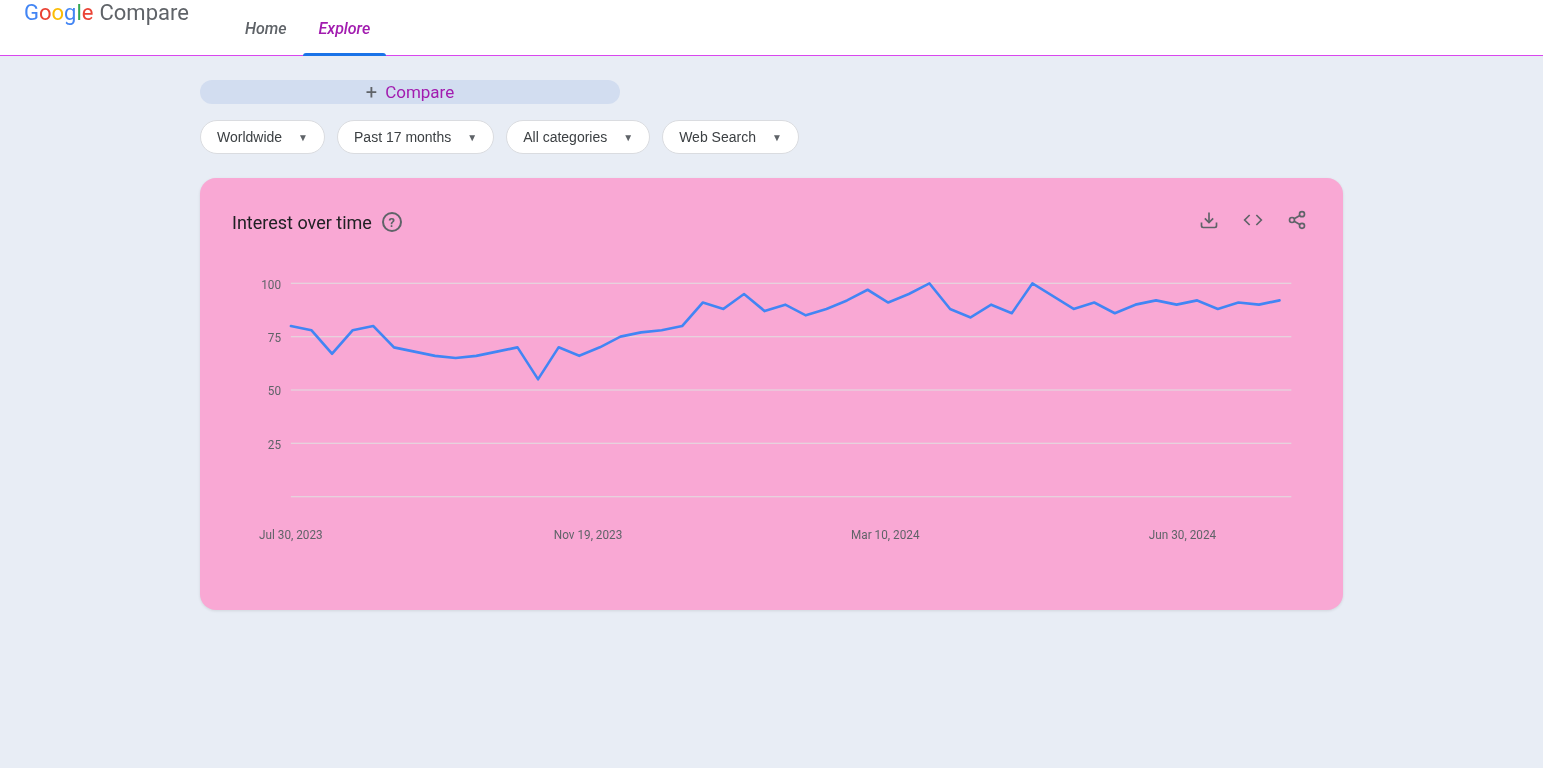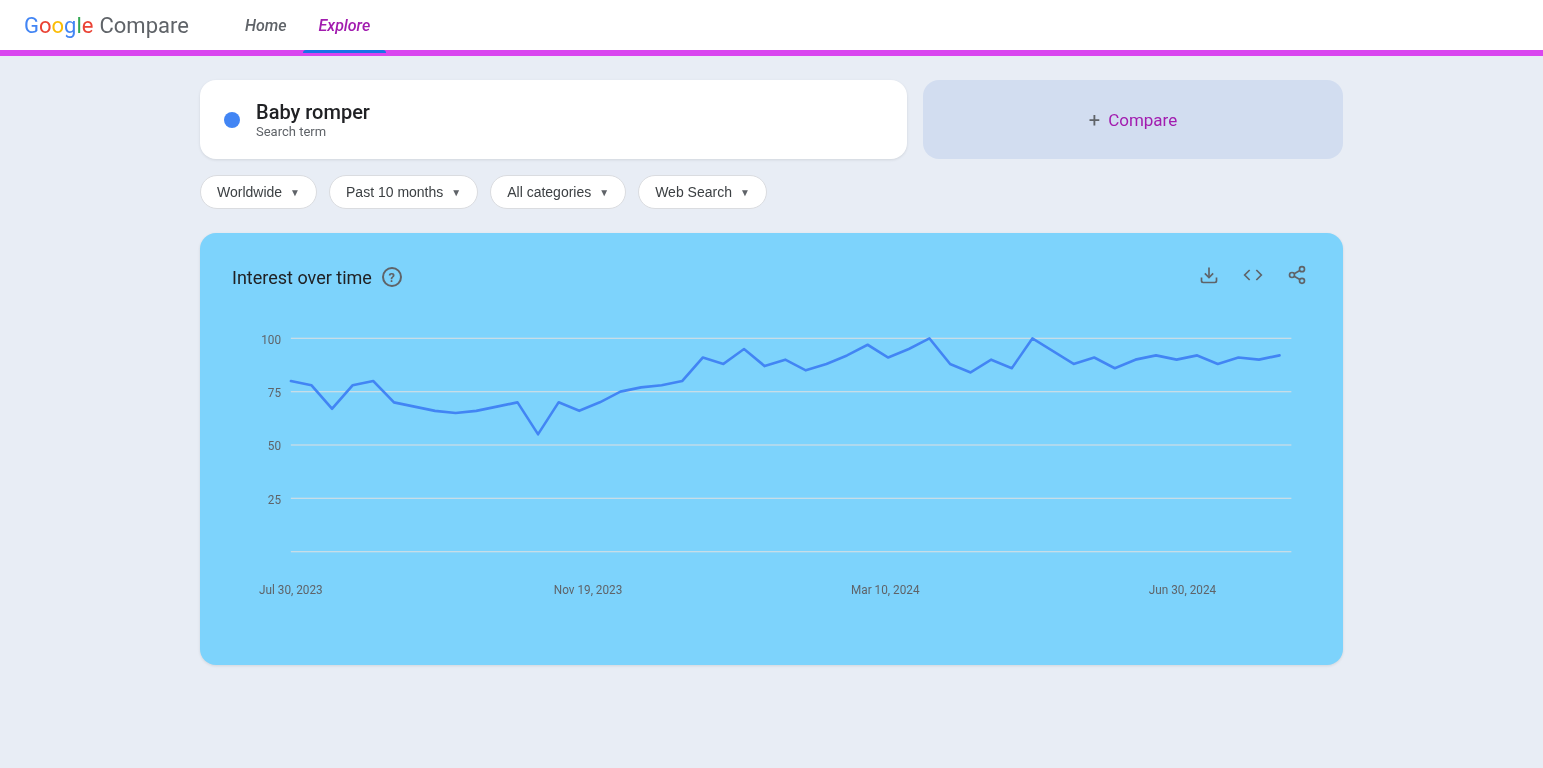--- a/index.html
+++ b/index.html
@@ -7,24 +7,24 @@
       font-family: 'Google Sans', Roboto, Arial, sans-serif;
       background: #e8edf5;
       min-height: 768px;
       color: #202124;
     }
 
     
     .header {
       background: #fff;
       display: flex;
-      align-items: center;
+      align-items: flex-start;
       padding: 0 24px;
       height: 56px;
-      border-bottom: 6px solid #d946ef;
+      border-bottom: 1px solid #d946ef;
     }
     .logo {
       display: flex;
       align-items: center;
       gap: 4px;
       margin-right: 40px;
       text-decoration: none;
     }
     .logo-google {
       font-size: 22px;
@@ -134,38 +134,38 @@
 
     
     .filters {
       display: flex;
       gap: 12px;
       margin-bottom: 24px;
     }
     .filter-btn {
       display: flex;
       align-items: center;
-      gap: 8px;
+      gap: 16px;
       background: #fff;
       border: 1px solid #dadce0;
       border-radius: 24px;
       padding: 8px 16px;
       font-size: 14px;
       color: #3c4043;
       cursor: pointer;
       white-space: nowrap;
     }
     .filter-arrow {
       font-size: 10px;
       color: #5f6368;
     }
 
     
     .chart-card {
-      background: #7dd3fc;
+      background: #f9a8d4;
       border-radius: 16px;
       padding: 28px 32px;
       box-shadow: 0 1px 3px rgba(0,0,0,0.1);
     }
     .chart-header {
       display: flex;
       align-items: center;
       justify-content: space-between;
       margin-bottom: 24px;
     }
@@ -226,40 +226,33 @@
   </a>
   <nav class="nav">
     <a class="nav-item">Home</a>
     <a class="nav-item active">Explore</a>
   </nav>
 </header>
 
 <div class="page">
 
   <div class="search-area">
-    <div class="search-term-card">
-      <div class="search-dot"></div>
-      <div class="search-term-text">
-        <h2>Baby romper</h2>
-        <p>Search term</p>
-      </div>
-    </div>
     <div class="compare-card">
       <span class="compare-plus">+</span>
       <span class="compare-text">Compare</span>
     </div>
   </div>
 
   <div class="filters">
     <button class="filter-btn">
       <span>Worldwide</span>
       <span class="filter-arrow">▼</span>
     </button>
     <button class="filter-btn">
-      <span>Past 10 months</span>
+      <span>Past 17 months</span>
       <span class="filter-arrow">▼</span>
     </button>
     <button class="filter-btn">
       <span>All categories</span>
       <span class="filter-arrow">▼</span>
     </button>
     <button class="filter-btn">
       <span>Web Search</span>
       <span class="filter-arrow">▼</span>
     </button>

